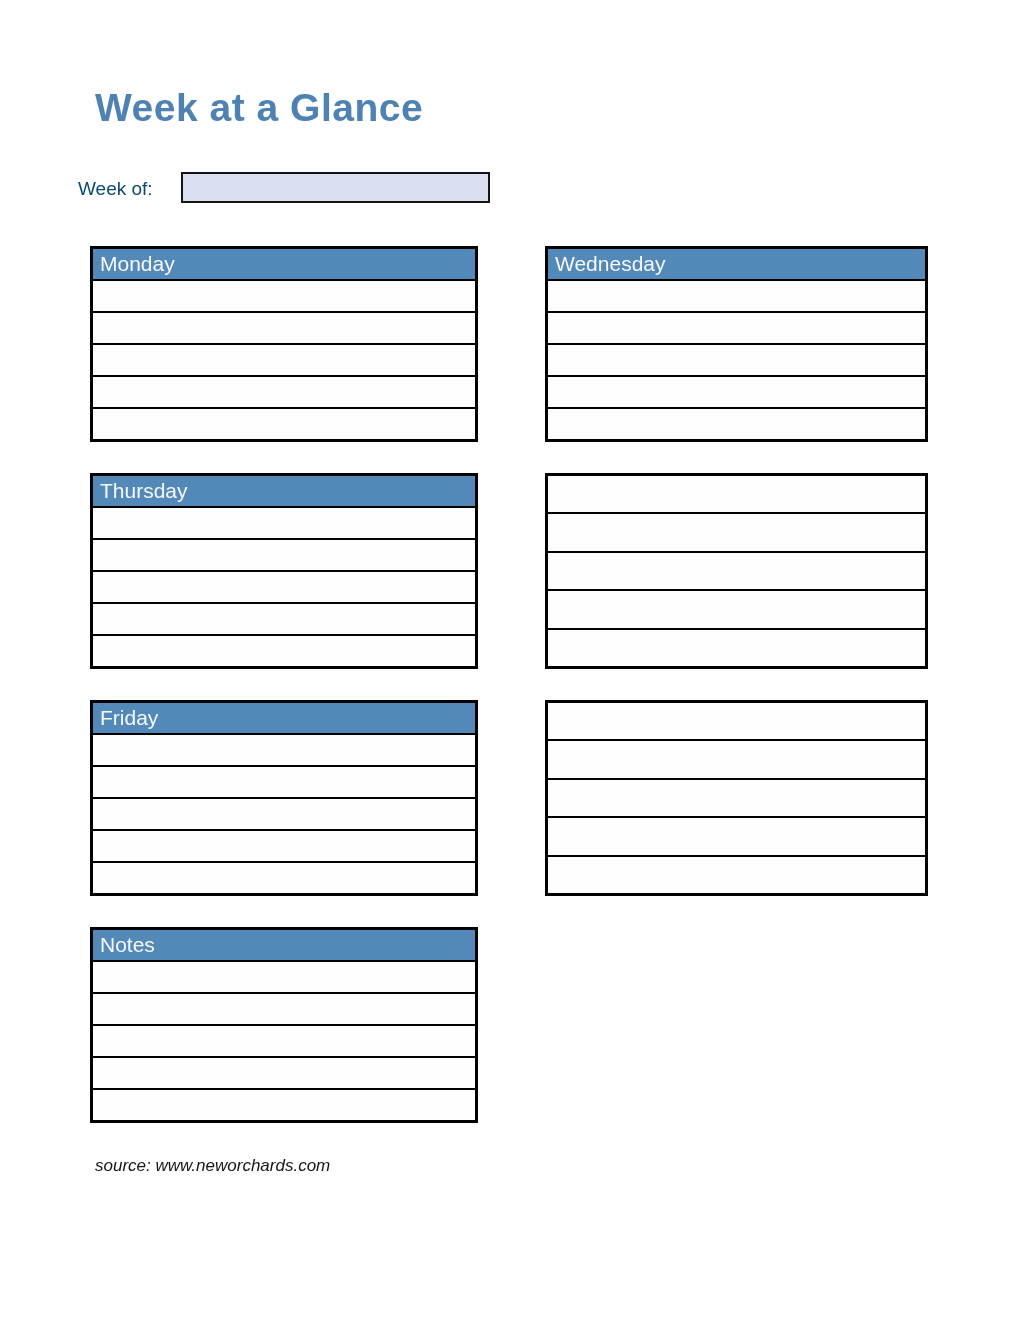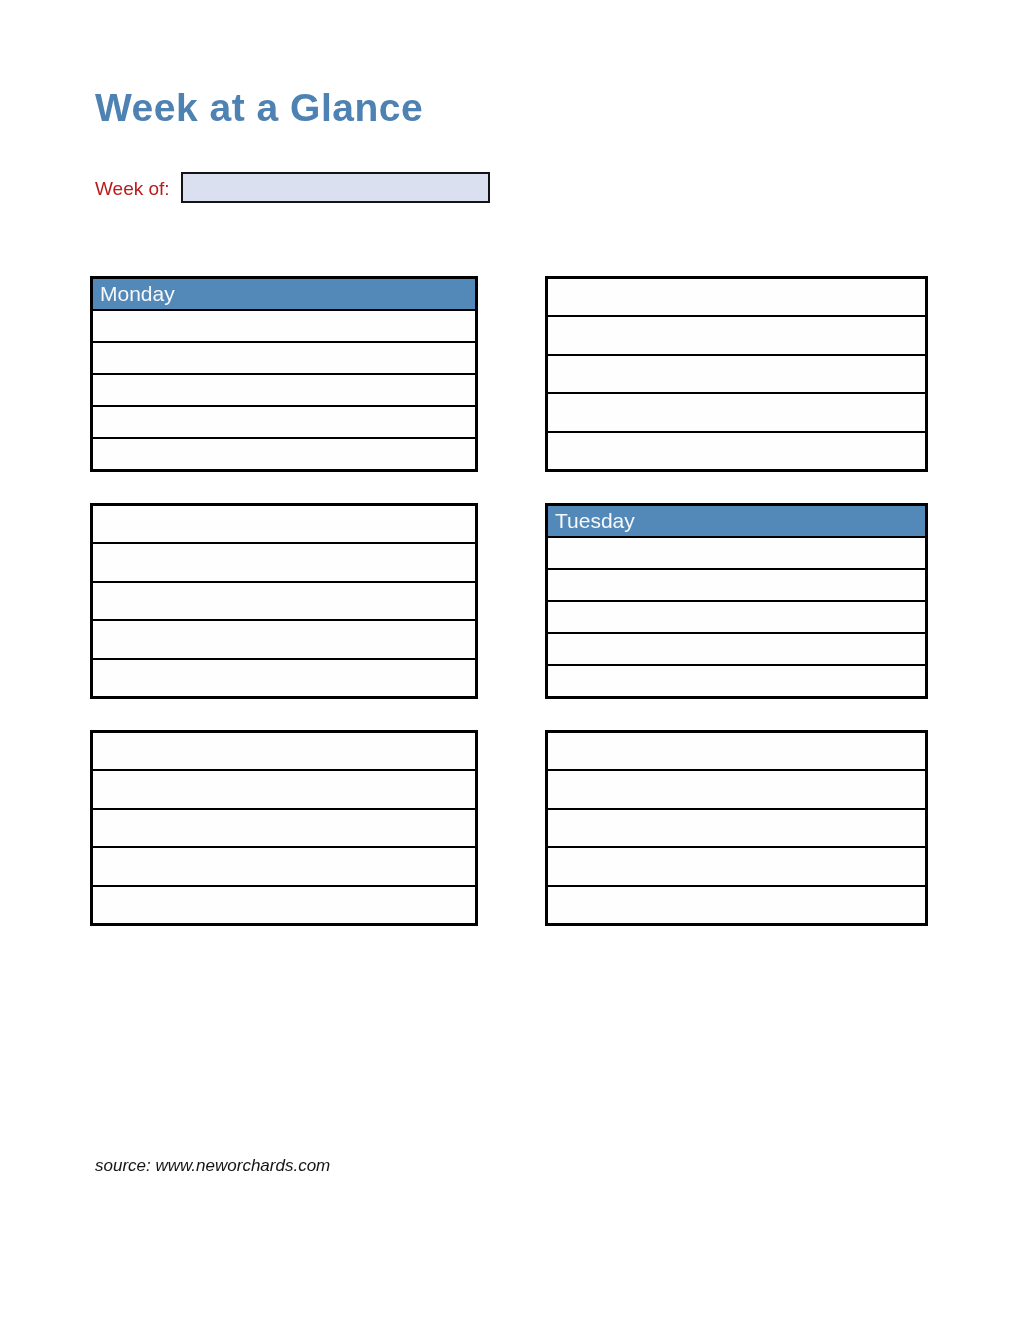--- a/index.html
+++ b/index.html
@@ -16,24 +16,24 @@
     left: 95px;
     top: 86px;
     margin: 0;
     font-size: 39px;
     font-weight: bold;
     color: #4d82b3;
     letter-spacing: 0.5px;
   }
   .week-label {
     position: absolute;
-    left: 95px;
+    left: 78px;
     top: 178px;
     font-size: 19px;
-    color: #b91c1c;
+    color: #0c4a6e;
   }
   .week-input {
     position: absolute;
     left: 181px;
     top: 172px;
     width: 293px;
     height: 27px;
     background: #dbe0f0;
     border: 2px solid #141414;
     font-family: "Liberation Sans", sans-serif;
@@ -43,21 +43,20 @@
     outline: none;
   }
   .tables-grid {
     position: absolute;
     left: 90px;
     top: 246px;
     display: grid;
     grid-template-columns: 388px 383px;
     column-gap: 67px;
     row-gap: 31px;
-    margin-top: 30px;
   }
   .day-card {
     height: 196px;
     border: 3px solid #000000;
     box-sizing: border-box;
     display: flex;
     flex-direction: column;
     background: #000000; 
   }
   .day-header {
@@ -103,56 +102,72 @@
       </div>
       <div class="day-row"></div>
       <div class="day-row"></div>
       <div class="day-row"></div>
       <div class="day-row"></div>
       <div class="day-row"></div>
     </div>
 
 
     <div class="day-card">
-      <div class="day-row"></div>
-      <div class="day-row"></div>
-      <div class="day-row"></div>
-      <div class="day-row"></div>
-      <div class="day-row"></div>
-    </div>
-
-
-    <div class="day-card">
+      <div class="day-header">
+        <span>Wednesday</span>
+      </div>
       <div class="day-row"></div>
       <div class="day-row"></div>
       <div class="day-row"></div>
       <div class="day-row"></div>
       <div class="day-row"></div>
     </div>
 
     <div class="day-card">
       <div class="day-header">
-        <span>Tuesday</span>
+        <span>Thursday</span>
       </div>
       <div class="day-row"></div>
       <div class="day-row"></div>
       <div class="day-row"></div>
       <div class="day-row"></div>
       <div class="day-row"></div>
     </div>
 
     <div class="day-card">
       <div class="day-row"></div>
       <div class="day-row"></div>
       <div class="day-row"></div>
       <div class="day-row"></div>
       <div class="day-row"></div>
     </div>
 
     <div class="day-card">
+      <div class="day-header">
+        <span>Friday</span>
+      </div>
+      <div class="day-row"></div>
+      <div class="day-row"></div>
+      <div class="day-row"></div>
+      <div class="day-row"></div>
+      <div class="day-row"></div>
+    </div>
+
+    <div class="day-card">
+      <div class="day-row"></div>
+      <div class="day-row"></div>
+      <div class="day-row"></div>
+      <div class="day-row"></div>
+      <div class="day-row"></div>
+    </div>
+
+    <div class="day-card">
+      <div class="day-header">
+        <span>Notes</span>
+      </div>
       <div class="day-row"></div>
       <div class="day-row"></div>
       <div class="day-row"></div>
       <div class="day-row"></div>
       <div class="day-row"></div>
     </div>
 
   </div>
 
   <div class="source-line">source: www.neworchards.com</div>

